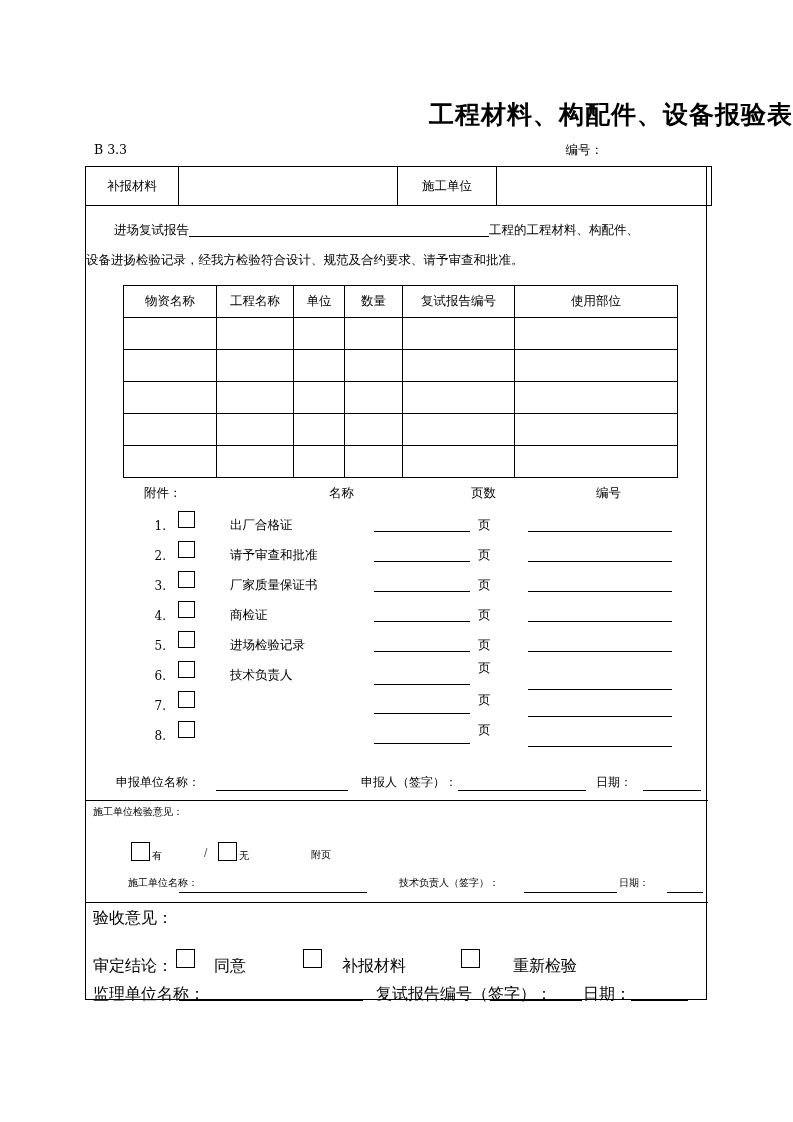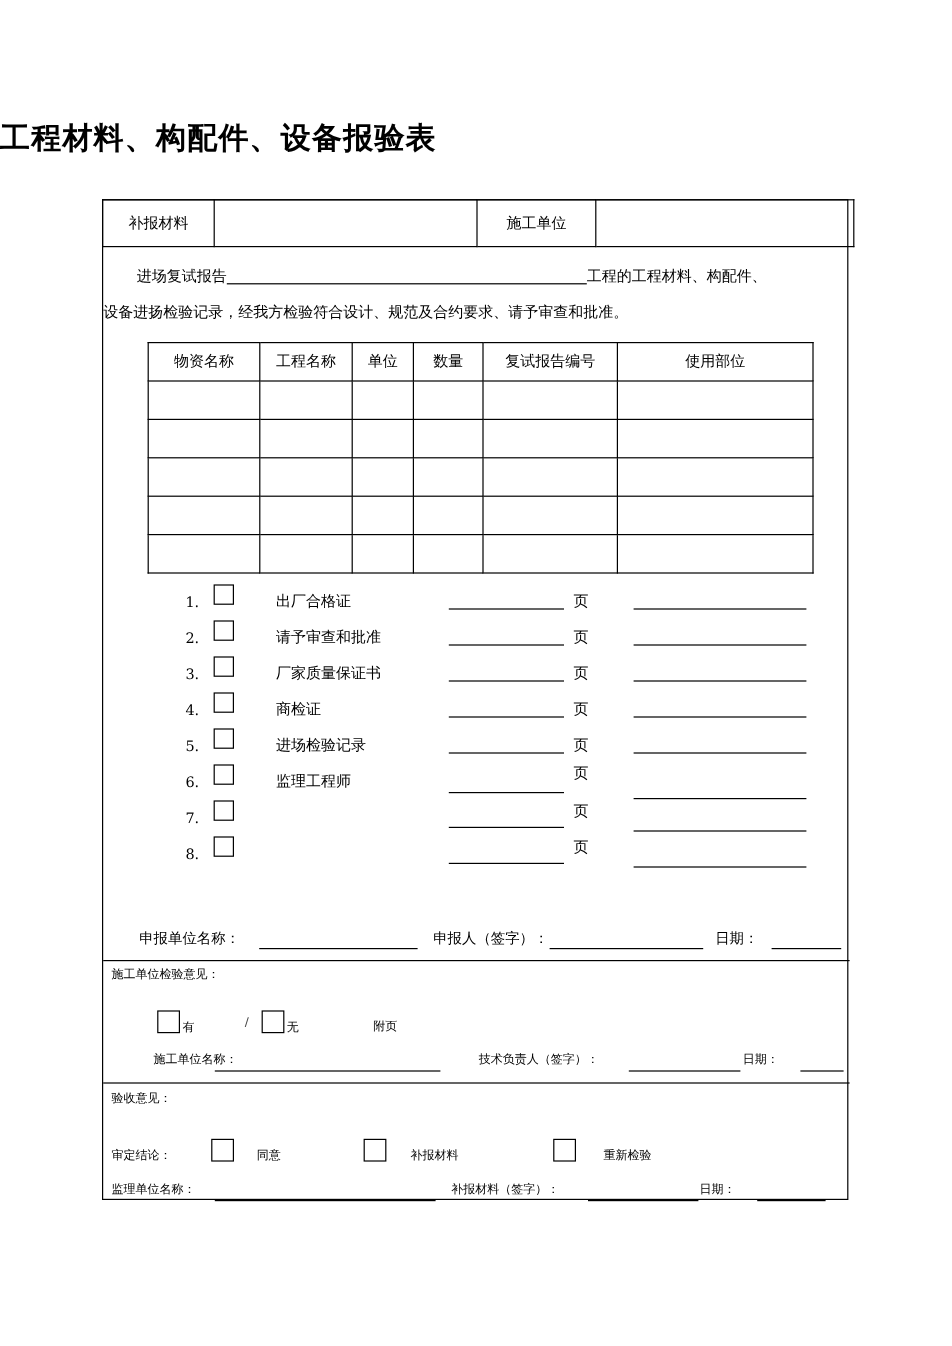--- a/index.html
+++ b/index.html
@@ -20,21 +20,21 @@
     width: 793px;
     height: 1122px;
   }
 
   
   .title {
     position: absolute;
     left: 0;
     top: 98px;
     width: 793px;
-    text-align: left;
+    text-align: right;
     font-family: Liberation Mono, monospace;
     font-size: 25px;
     font-weight: bold;
     letter-spacing: 1px;
   }
 
   
   .code-row {
     position: absolute;
     left: 88px;
@@ -275,54 +275,58 @@
   .sec-constr .s3 { position: absolute; left: 533px; top: 76px; }
   .sec-constr .sl3 { position: absolute; left: 581px;top: 92px; width: 36px;  border-bottom: 1.1px solid #000; }
 
   
   .sec-accept {
     position: absolute;
     left: 0;
     top: 735px;
     width: 622px;
     height: 97px;
-    font-size: 10px;
+    font-size: 16px;
   }
   .sec-accept .heading { position: absolute; left: 7px; top: 6px; }
   .sec-accept .conclabel { position: absolute; left: 7px; top: 54px; }
   .sec-accept .abox {
     position: absolute;
     width: 19px;
     height: 19px;
     border: 1.6px solid #000;
     box-sizing: border-box;
     background: #fff;
     top: 47px;
   }
   .sec-accept .ab1 { left: 90px; }
   .sec-accept .at1 { position: absolute; left: 128px; top: 54px; }
   .sec-accept .ab2 { left: 217px; }
   .sec-accept .at2 { position: absolute; left: 256px; top: 54px; }
   .sec-accept .ab3 { left: 375px; }
-  .sec-accept .at3 { position: absolute; left: 417px; top: 54px; text-align: center; }
+  .sec-accept .at3 { position: absolute; left: 427px; top: 54px; text-align: center; }
 
   .sec-accept .m1 { position: absolute; left: 7px;   top: 82px; }
   .sec-accept .ml1 { position: absolute; left: 93px; top: 98px; width: 184px; border-bottom: 1.1px solid #000; }
   .sec-accept .m2 { position: absolute; left: 290px; top: 82px; }
   .sec-accept .ml2 { position: absolute; left: 404px;top: 98px; width: 92px;  border-bottom: 1.1px solid #000; }
   .sec-accept .m3 { position: absolute; left: 497px; top: 82px; }
   .sec-accept .ml3 { position: absolute; left: 545px;top: 98px; width: 57px;  border-bottom: 1.1px solid #000; }
 </style>
 </head>
 <body>
 
 <div class="page">
 
   <div class="title">工程材料、构配件、设备报验表</div>
 
+  <div class="code-row">
+    <span class="code-left">B 3.3</span>
+    <span class="code-right">编号：</span>
+  </div>
 
   <div class="frame">
 
     <table class="info-table">
       <tbody>
           <tr>
         <td style="width:92px">补报材料</td>
         <td style="width:218px"></td>
         <td style="width:98px">施工单位</td>
         <td style="width:214px"></td>
@@ -386,20 +390,26 @@
           <td></td>
           <td></td>
           <td></td>
           <td></td>
           <td></td>
         </tr>
       </tbody>
     </table>
 
     <div class="attach">
+      <div class="attach-head">
+        <span class="lbl-fujian">附件：</span>
+        <span class="lbl-name">名称</span>
+        <span class="lbl-pages">页数</span>
+        <span class="lbl-no">编号</span>
+      </div>
 
       <div class="attach-row">
         <span class="num">1.</span>
         <span class="chk"></span>
         <span class="aname">出厂合格证</span>
         <span class="pg-line"></span>
         <span class="pg-unit">页</span>
         <span class="no-line"></span>
       </div>
 
@@ -435,21 +445,21 @@
         <span class="chk"></span>
         <span class="aname">进场检验记录</span>
         <span class="pg-line"></span>
         <span class="pg-unit">页</span>
         <span class="no-line"></span>
       </div>
 
       <div class="attach-row shift-up">
         <span class="num">6.</span>
         <span class="chk"></span>
-        <span class="aname">监理工程师</span>
+        <span class="aname">技术负责人</span>
         <span class="pg-line"></span>
         <span class="pg-unit">页</span>
         <span class="no-line"></span>
       </div>
 
       <div class="attach-row shift-up2">
         <span class="num">7.</span>
         <span class="chk"></span>
         <span class="aname"></span>
         <span class="pg-line"></span>
@@ -498,20 +508,20 @@
       <span class="conclabel">审定结论：</span>
       <span class="abox ab1"></span>
       <span class="at1">同意</span>
       <span class="abox ab2"></span>
       <span class="at2">补报材料</span>
       <span class="abox ab3"></span>
       <span class="at3">重新检验</span>
 
       <span class="m1">监理单位名称：</span>
       <span class="ml1"></span>
-      <span class="m2">补报材料（签字）：</span>
+      <span class="m2">复试报告编号（签字）：</span>
       <span class="ml2"></span>
       <span class="m3">日期：</span>
       <span class="ml3"></span>
     </div>
 
   </div>
 </div>
 
 </body></html>

